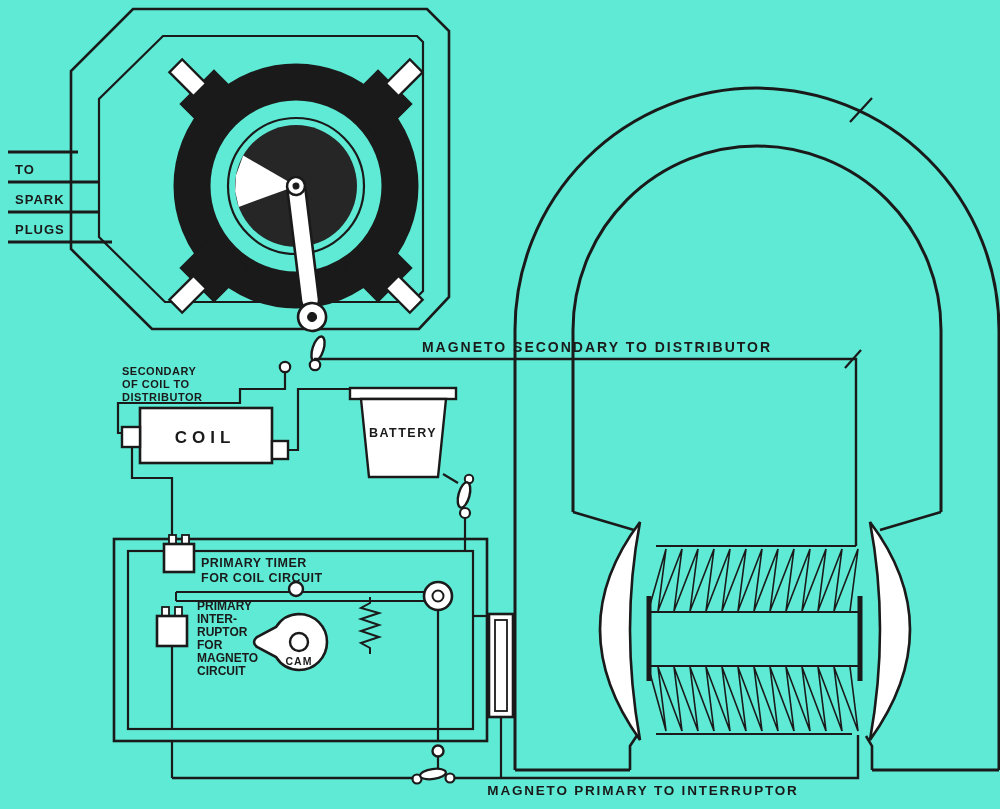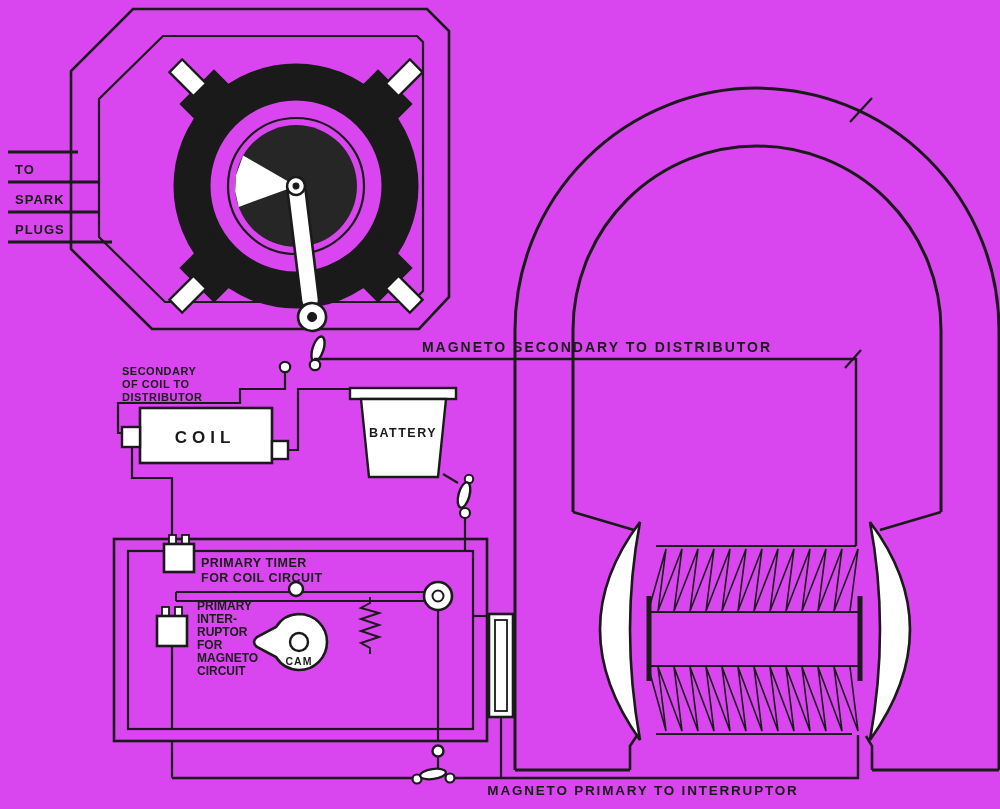--- a/index.html
+++ b/index.html
@@ -1,16 +1,16 @@
 <!DOCTYPE html>
 <html><head>
 <meta charset="utf-8">
 <style>
   html,body{margin:0;padding:0;background:#ffffff;}
-  .stage{position:relative;width:1000px;height:809px;background:#d946ef;overflow:hidden;
+  .stage{position:relative;width:1000px;height:809px;background:#5eead4;overflow:hidden;
          font-family:"Liberation Sans", sans-serif;}
   svg{position:absolute;top:0;left:0;}
   svg text{fill:#1a1a1a;font-weight:700;font-family:"Liberation Sans", sans-serif;}
   .ln{fill:none;stroke:#1a1a1a;}
   .wh{fill:#ffffff;stroke:#1a1a1a;}
   .bk{fill:#1a1a1a;stroke:#1a1a1a;}
 </style>
 </head>
 <body>
 

